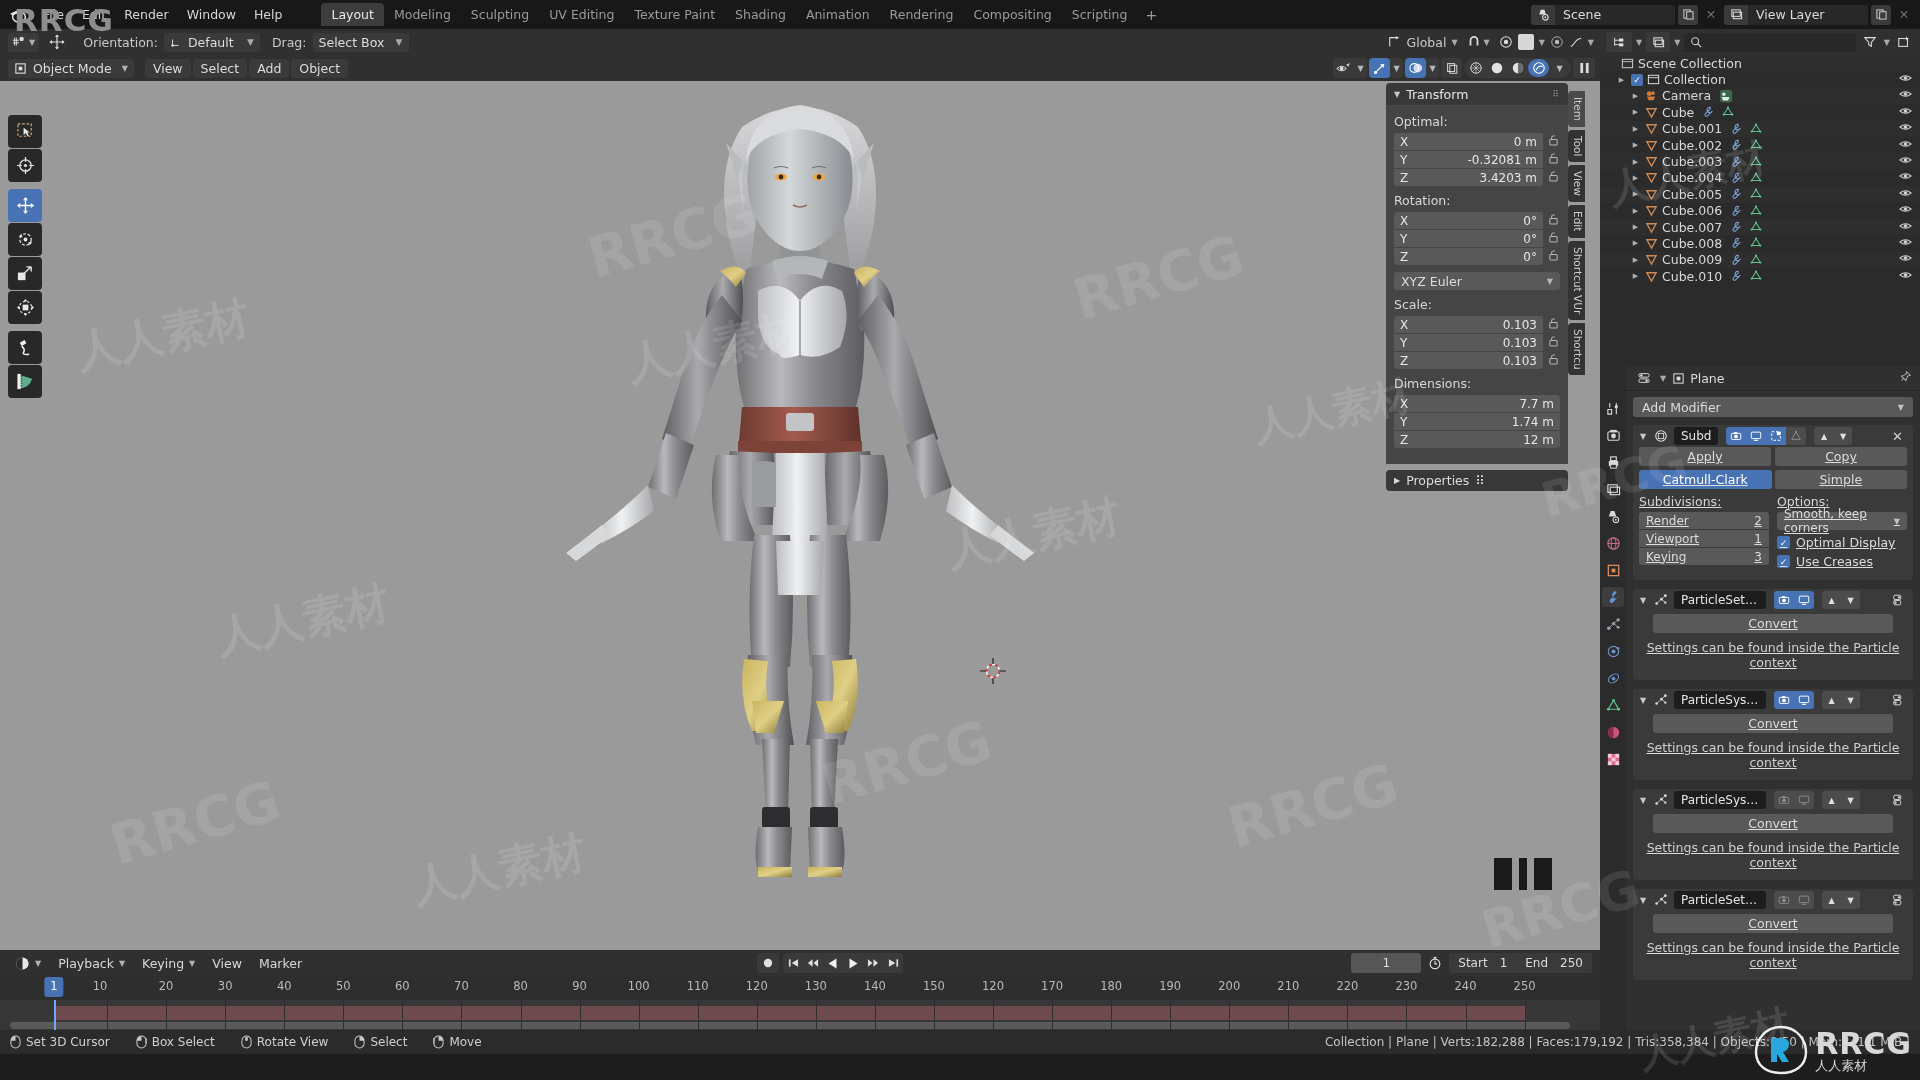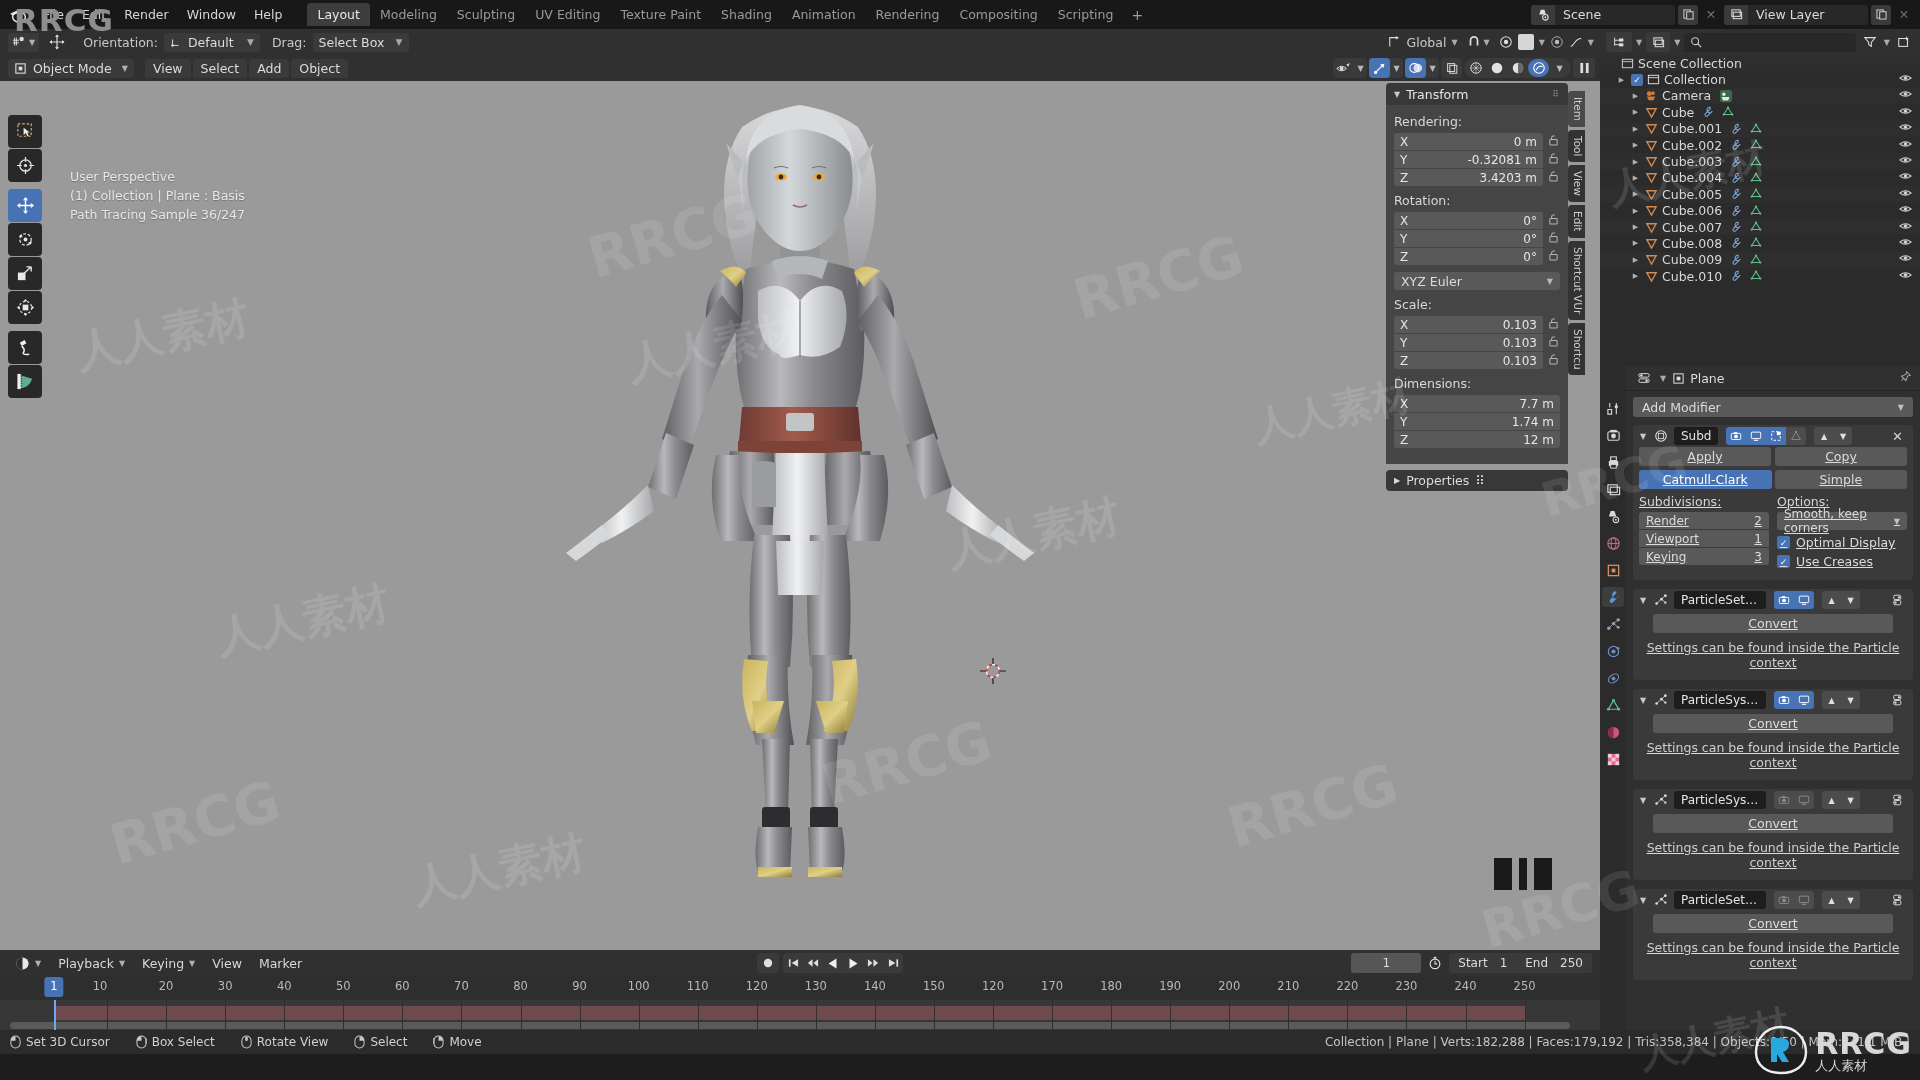--- a/index.html
+++ b/index.html
@@ -7,21 +7,21 @@
   body { font-family:"DejaVu Sans", sans-serif; font-size:12.5px; color:#dcdcdc; -webkit-font-smoothing:antialiased; }
 
   .app { position:relative; width:1920px; height:1080px; background:#1d1d1d; }
 
   
   .topbar { position:absolute; left:0; top:0; width:1920px; height:29px; background:#181818; display:flex; align-items:center; padding-left:6px; }
   .blender-logo { width:20px; height:20px; margin:0 6px 0 2px; position:relative; flex:none; }
   .blender-logo svg { display:block; }
   .menu { display:flex; align-items:center; }
   .menu .mi { padding:3px 9px; color:#d6d6d6; font-size:12.5px; border-radius:3px; white-space:nowrap; }
-  .wstabs { display:flex; align-items:center; margin-left:16px; }
+  .wstabs { display:flex; align-items:center; margin-left:30px; }
   .wstabs .wt { padding:4px 10px; font-size:12.5px; color:#9a9a9a; border-radius:4px 4px 0 0; white-space:nowrap; }
   .wstabs .wt.active { background:#3d3d3d; color:#e8e8e8; }
   .wstabs .plus { padding:3px 8px; color:#9e9e9e; font-size:14px; }
   .topbar-right { margin-left:auto; display:flex; align-items:center; gap:3px; padding-right:6px; }
   .fieldbox { display:flex; align-items:center; height:20px; background:#282828; border-radius:3px; overflow:hidden; }
   .fieldbox .ic { width:24px; height:20px; display:flex; align-items:center; justify-content:center; background:#3a3a3a; }
   .fieldbox .val { padding:0 14px 0 8px; font-size:12.5px; color:#dcdcdc; min-width:120px; }
   .sqbtn { width:20px; height:20px; display:flex; align-items:center; justify-content:center; background:#3a3a3a; border-radius:3px; color:#cfcfcf; }
   .sqbtn.dim { background:transparent; color:#6e6e6e; }
 
@@ -593,25 +593,20 @@
           <div class="tb">
             <svg width="19" height="19" viewBox="0 0 20 20">
               <path d="M3 3 L3 17 Q14 17 17 7 Z" fill="#5fae8d"></path>
               <rect x="1.5" y="2" width="3.5" height="16" fill="#f0f0f0"></rect>
               <path d="M5 4.5 L6.5 4.5 M5 7 L6.5 7 M5 9.5 L6.5 9.5 M5 12 L6.5 12 M5 14.5 L6.5 14.5" stroke="#2b2b2b" stroke-width=".9"></path>
             </svg>
           </div>
         </div>
       </div>
 
-    <div class="vtext">
-      <div>User Perspective</div>
-      <div>(1) Collection | Plane : Basis</div>
-      <div>Path Tracing Sample 36/247</div>
-    </div>
 
     <div class="gizmo">
       <svg width="86" height="86" viewBox="0 0 86 86">
         <line x1="43" y1="43" x2="43" y2="17" stroke="#5b86c9" stroke-width="2.2"></line>
         <line x1="43" y1="43" x2="66" y2="43" stroke="#c75454" stroke-width="2.2"></line>
         <line x1="43" y1="43" x2="33" y2="36" stroke="#78b34a" stroke-width="2.2"></line>
         <circle cx="43" cy="16" r="7.5" fill="#4a7fd4"></circle>
           <text x="43" y="20" font-size="9" fill="#fff" text-anchor="middle" font-family="DejaVu Sans">Z</text>
         <circle cx="67" cy="43" r="7.5" fill="#d04c4c"></circle>
           <text x="67" y="47" font-size="9" fill="#fff" text-anchor="middle" font-family="DejaVu Sans">X</text>
@@ -657,21 +652,21 @@
       <i></i>
     </div>
 
     <div class="npanel">
       <div class="hdr">
         <span class="tri">▼</span>
         <span class="ttl">Transform</span>
         <span class="grip">⠿</span>
       </div>
       <div class="body">
-        <div class="sectlabel">Rendering:</div>
+        <div class="sectlabel">Optimal:</div>
         <div class="grpnum" id="locfields">
             <div class="row3">
               <div class="numf top">
                 <span>X</span>
                 <span>0 m</span>
               </div>
               <span class="lockic"><svg width="11" height="12" viewBox="0 0 12 13">
                   <rect x="2" y="6" width="8" height="6" rx="1" fill="none" stroke="#b5b5b5" stroke-width="1.1"></rect>
                   <path d="M4 6 L4 4 Q4 1.5 7.5 2.2" fill="none" stroke="#b5b5b5" stroke-width="1.1"></path>
                 </svg></span>

